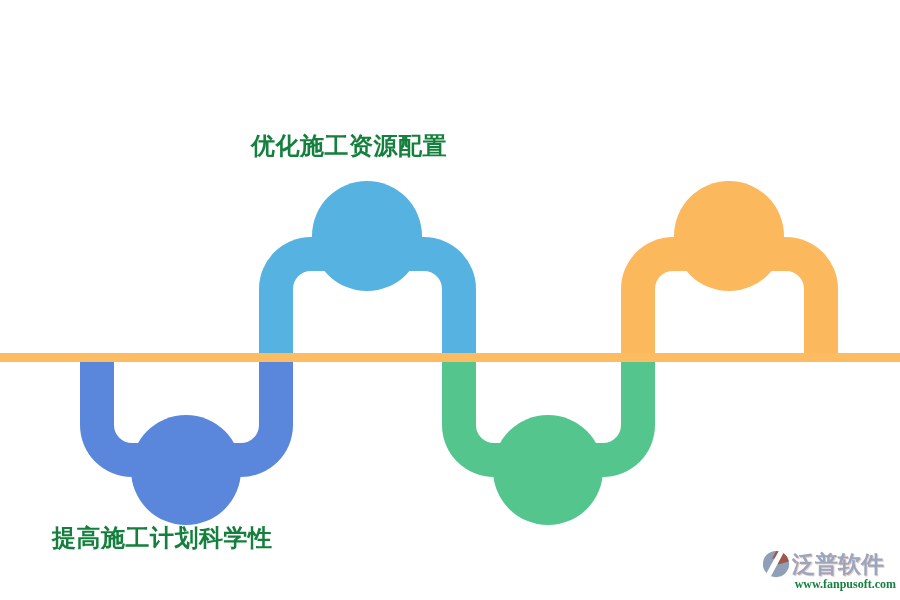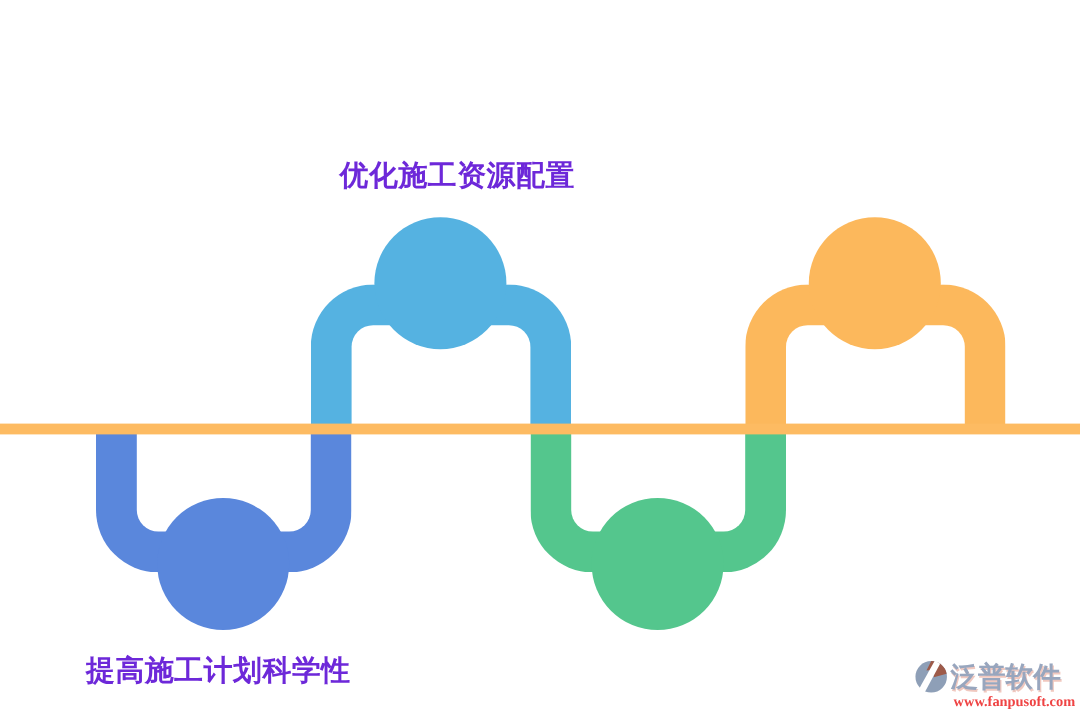--- a/index.html
+++ b/index.html
@@ -53,29 +53,29 @@
   }
   .node1 { left: 131px; top: 415px; }
   .node2 { left: 312px; top: 181px; }
   .node3 { left: 493px; top: 415px; }
   .node4 { left: 674px; top: 181px; }
 
   
   .label {
     position: absolute;
     width: 260px;
-    text-align: center;
+    text-align: left;
     font-weight: bold;
     font-size: 24px;
     letter-spacing: 0.5px;
-    color: #6d28d9;
+    color: #15803d;
     z-index: 4;
     white-space: nowrap;
   }
-  .label1 { left: 52px;  top: 543px; }
+  .label1 { left: 52px;  top: 522px; }
   .label2 { left: 251px; top: 130px; }
   .label3 { left: 420px; top: 537px; }
   .label4 { left: 604px; top: 130px; }
 
   
   .watermark {
     position: absolute;
     left: 762px; top: 550px;
     width: 134px;
     z-index: 7;
@@ -125,16 +125,16 @@
 
   <div class="watermark">
     <div class="wm-top">
       <svg class="wm-logo" width="28" height="28" viewBox="0 0 32 32" aria-hidden="true">
         <circle cx="16" cy="16" r="15" fill="#8E9FB7"></circle>
         <path d="M16 1 A15 15 0 0 1 30.7 13 L18.5 16.5 A5.5 5.5 0 0 0 11.5 10 Z" fill="#9D5A49"></path>
         <path d="M19.5 0.5 L24.5 3.5 L9.5 31.5 L4.5 27.5 Z" fill="#ffffff"></path>
       </svg>
       <span class="wm-brand" style="color: rgb(152, 166, 190);">泛普软件</span>
     </div>
-    <div class="wm-url" style="color: #ef4444;">www.fanpusoft.com</div>
+    <div class="wm-url" style="color: #15803d;">www.fanpusoft.com</div>
   </div>
 
 </div>
 
 </body></html>

